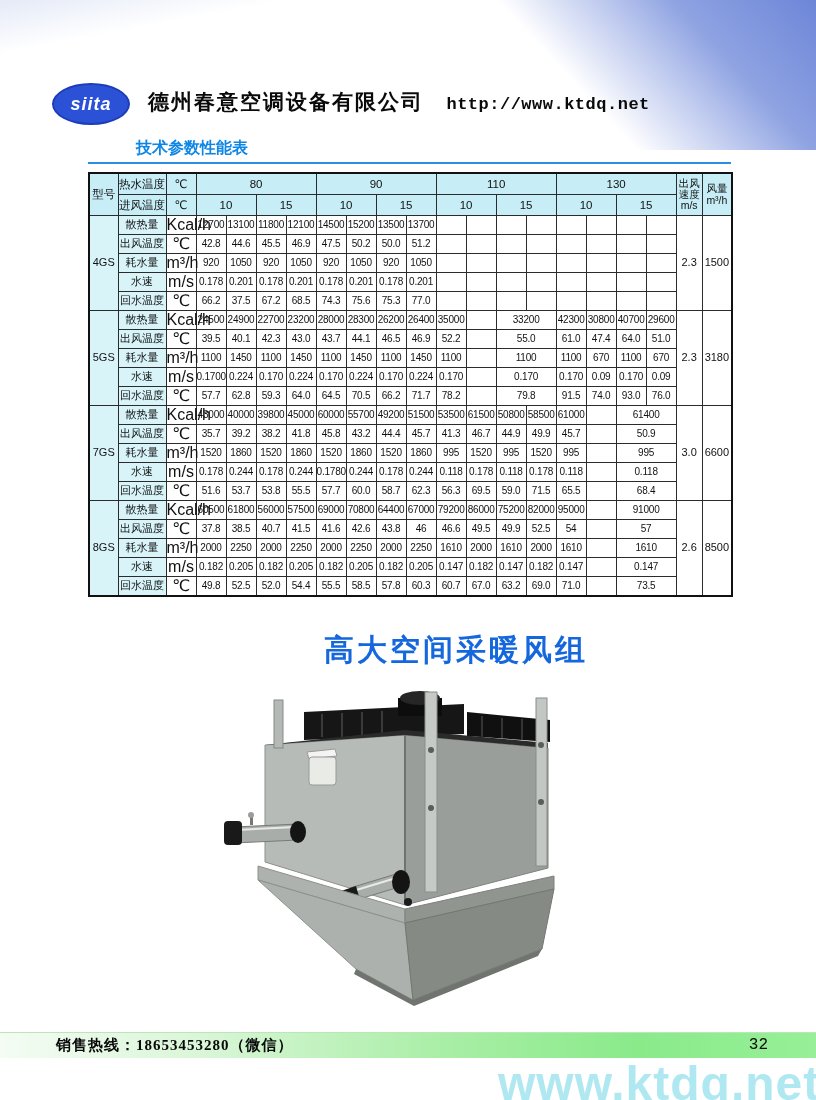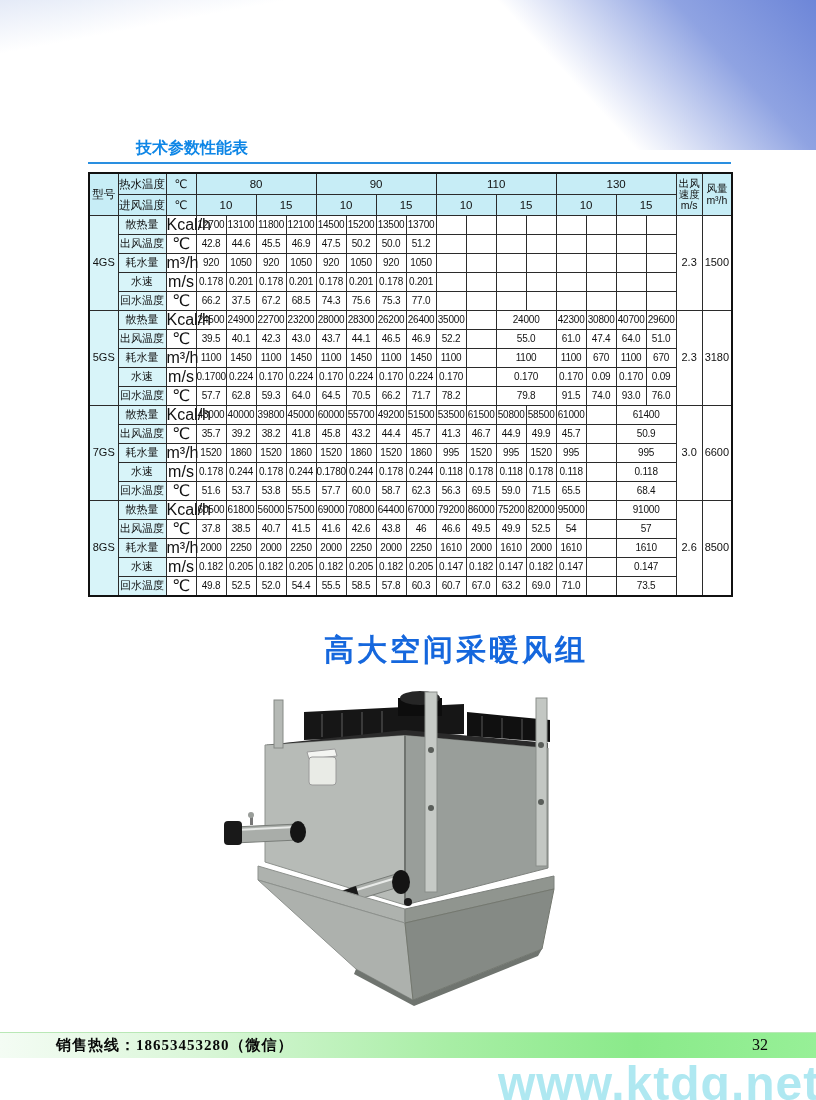--- a/index.html
+++ b/index.html
@@ -42,33 +42,42 @@
   
   .product-title{position:absolute;top:630px;left:0;width:816px;text-align:center;
      font-size:30px;font-weight:bold;color:#1567dd;letter-spacing:3px;padding-left:48px;}
   .product-image{position:absolute;left:212px;top:690px;width:400px;height:330px;}
   
   .footer-band{position:absolute;left:0;top:1032px;width:816px;height:25px;
      background:linear-gradient(90deg,#f4fcf4 0%,#d9f6d7 25%,#a8eea5 55%,#8aea8a 78%,#97f097 100%);
      border-top:1px solid #b9e8b6;}
   .hotline{position:absolute;left:20px;top:3px;font-family:"Liberation Serif","DejaVu Serif",serif;
      font-weight:bold;font-size:15px;color:#090909;letter-spacing:1px;margin-left:36px;}
-  .page-number{position:absolute;right:48px;top:3px;font-family:Liberation Serif, serif;
+  .page-number{position:absolute;right:48px;top:3px;font-family:Liberation Mono, monospace;
      font-size:16px;color:#090909;}
   .watermark{position:absolute;left:498px;top:1056px;font-size:48px;font-weight:bold;
      color:#afe8f1;letter-spacing:1px;white-space:nowrap;}
 </style>
 </head>
 <body>
 
 <div class="page">
 
   <div class="top-wedge"></div>
   <div class="top-left-tint"></div>
 
+  <div class="header">
+    <div class="logo">
+      <span>siita</span>
+    </div>
+    <div class="company-line">
+      <span class="company">德州春意空调设备有限公司</span>
+      <span class="url">http://www.ktdq.net</span>
+    </div>
+  </div>
 
   <div class="section-title">技术参数性能表</div>
   <div class="title-rule"></div>
 
   <div class="tbl-wrap">
     <table id="ptable">
       <colgroup>
         <col class="c-model">
           <col class="c-param">
           <col class="c-unit">
@@ -230,21 +239,21 @@
             <td class="val">24500</td>
             <td class="val">24900</td>
             <td class="val">22700</td>
             <td class="val">23200</td>
             <td class="val">28000</td>
             <td class="val">28300</td>
             <td class="val">26200</td>
             <td class="val">26400</td>
             <td class="val">35000</td>
             <td class="val"></td>
-            <td class="val" colspan="2">24000</td>
+            <td class="val" colspan="2">33200</td>
             <td class="val">42300</td>
             <td class="val">30800</td>
             <td class="val">40700</td>
             <td class="val">29600</td>
             <td class="val speed" rowspan="5">2.3</td>
             <td class="val vol" rowspan="5">3180</td>
           </tr>
           <tr>
             <td class="param">出风温度</td>
             <td class="unit">℃</td>

